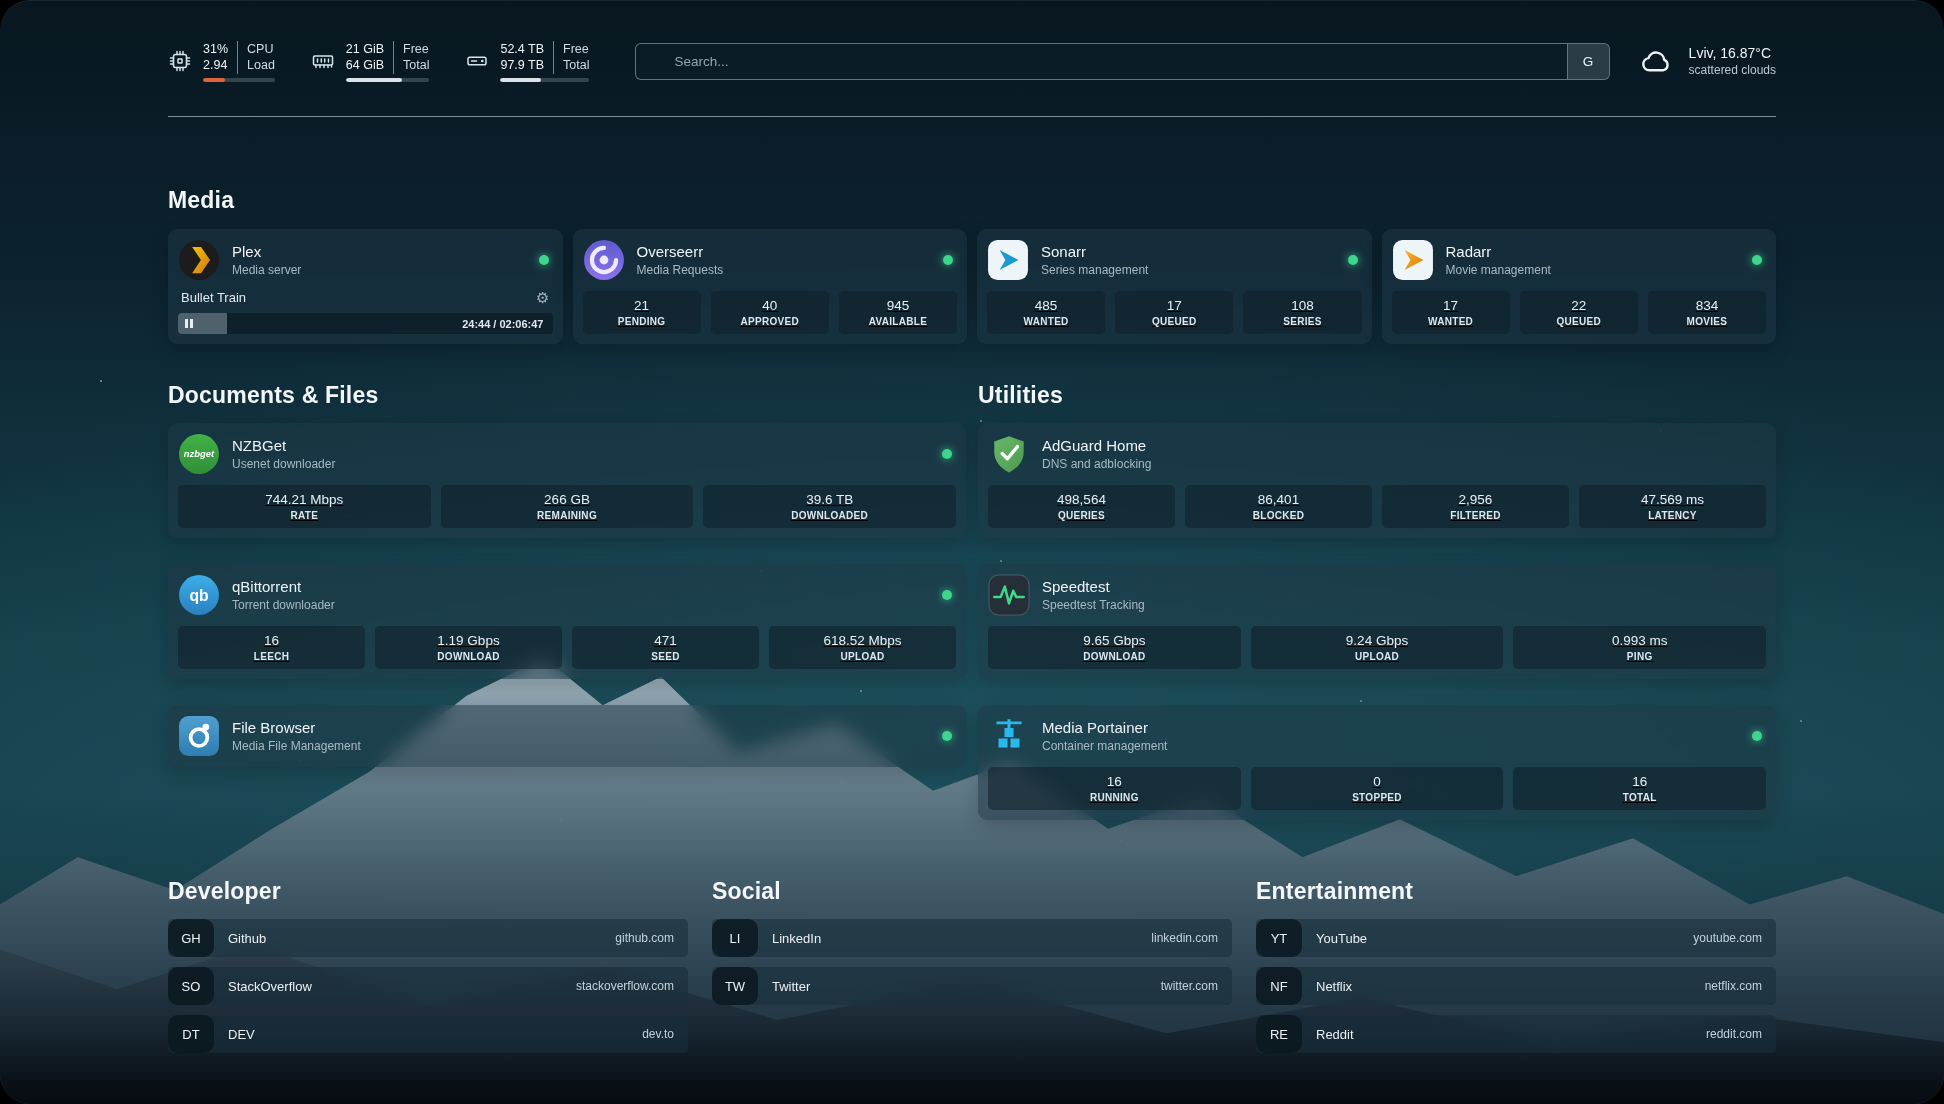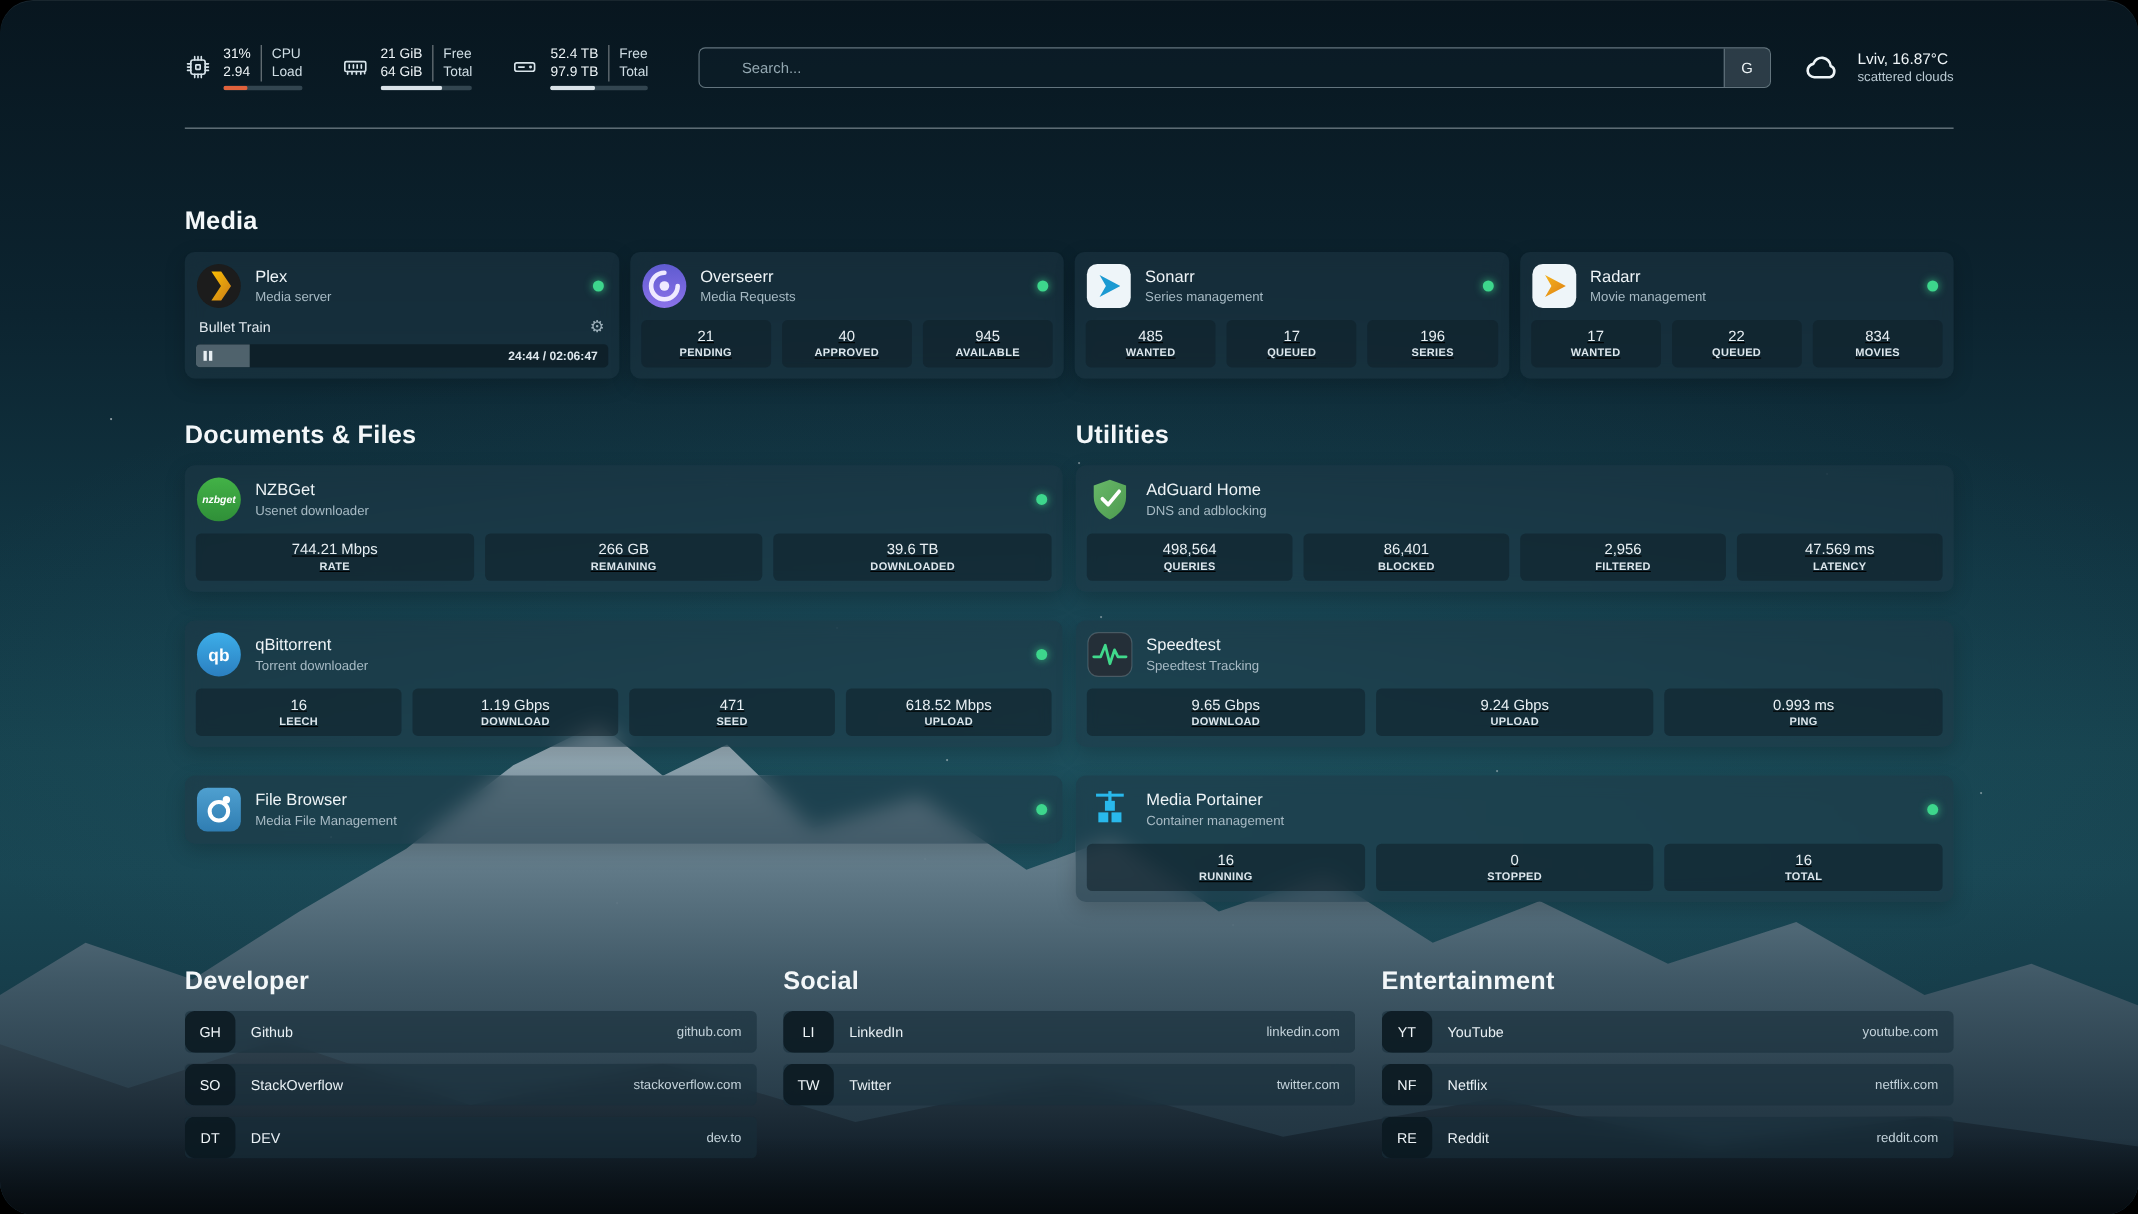--- a/index.html
+++ b/index.html
@@ -324,21 +324,21 @@
           <div class="stats-row">
             <div class="stat">
               <span class="stat-value">485</span>
               <span class="stat-label">WANTED</span>
             </div>
             <div class="stat">
               <span class="stat-value">17</span>
               <span class="stat-label">QUEUED</span>
             </div>
             <div class="stat">
-              <span class="stat-value">196</span>
+              <span class="stat-value">108</span>
               <span class="stat-label">SERIES</span>
             </div>
           </div>
         </div>
 
         <div class="card">
           <div class="card-header">
             <div class="svc-icon">
               <svg viewBox="0 0 40 40">
                 <defs>

